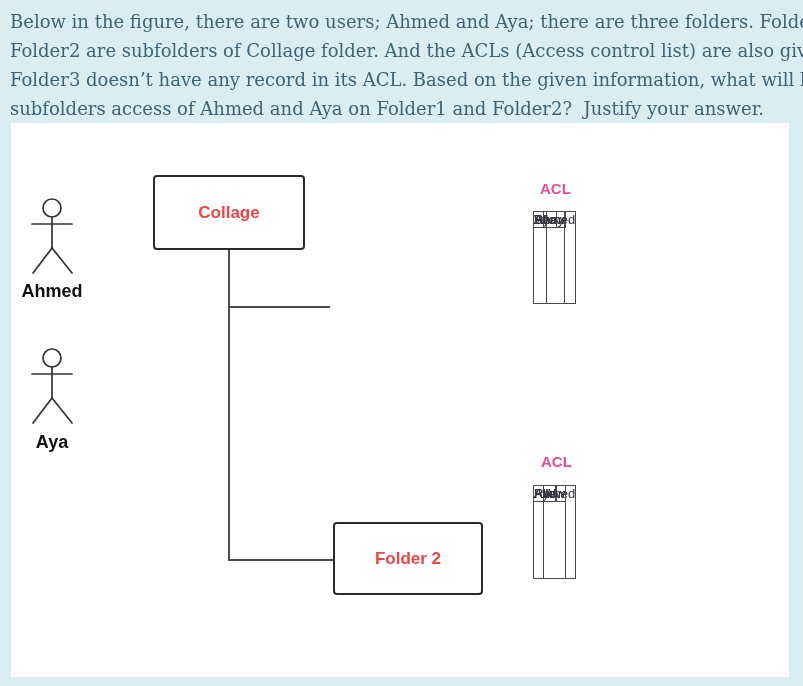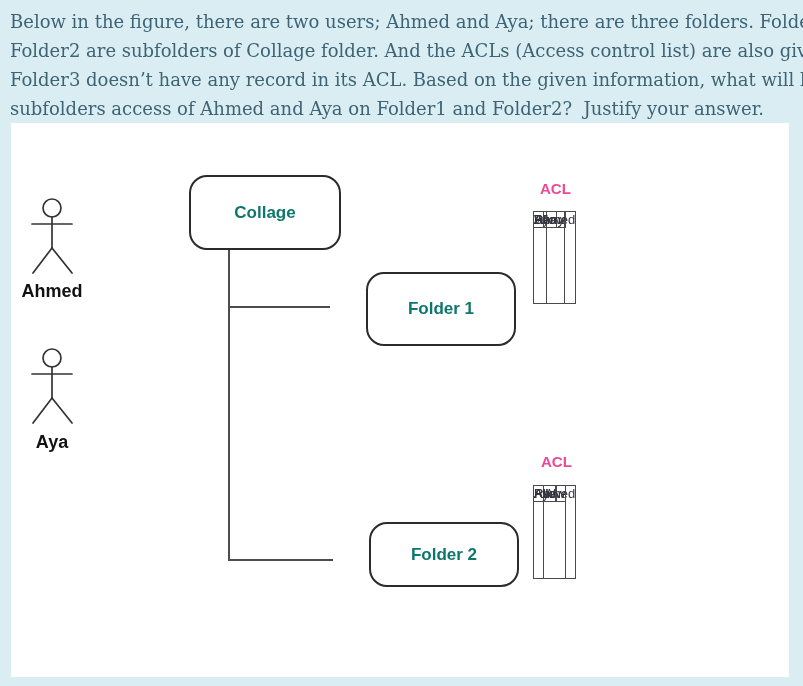--- a/index.html
+++ b/index.html
@@ -28,30 +28,29 @@
   .panel * { position: absolute; }
   
   .actor-svg { width: 72px; height: 80px; }
   .actor-label {
     width: 80px; text-align: center;
     font-weight: bold; font-size: 18px; color: #111;
     font-family: "Liberation Sans", sans-serif;
   }
   
   .node {
-    border: 2px solid #2b2b2b; border-radius: 18px;
+    border: 2px solid #2b2b2b; border-radius: 4px;
     background: #fff;
     display: flex; align-items: center; justify-content: center;
-    font-weight: bold; font-size: 17px; color: #0f766e;
+    font-weight: bold; font-size: 17px; color: #ef4444;
     box-sizing: border-box;
-    margin-left: 36px;
   }
   .node-collage { left: 142px; top: 52px;  width: 152px; height: 75px; }
   .node-folder1 { left: 319px; top: 149px; width: 150px; height: 74px; }
-  .node-folder2 { left: 322px; top: 399px; width: 150px; height: 65px; }
+  .node-folder2 { left: 322px; top: 399px; width: 150px; height: 73px; }
   
   .line { background: #4d4d4d; }
   .vline  { left: 217px; top: 127px; width: 2px;  height: 311px; }
   .hline1 { left: 218px; top: 183px; width: 101px; height: 2px; }
   .hline2 { left: 218px; top: 436px; width: 104px; height: 2px; }
   
   .acl-label {
     font-weight: bold; font-size: 15px; color: #ec4899;
     font-family: "Liberation Sans", sans-serif;
   }
@@ -109,23 +108,20 @@
   </svg>
   <div class="actor-label" style="left:1px; top:309px;">Aya</div>
 
   <div class="line vline"></div>
   <div class="line hline1"></div>
   <div class="line hline2"></div>
 
   <div class="node node-collage">
     <span>Collage</span>
   </div>
-  <div class="node node-folder1">
-    <span>Folder 1</span>
-  </div>
   <div class="node node-folder2">
     <span>Folder 2</span>
   </div>
 
   <div class="acl-label acl-label-1">ACL</div>
   <table class="acl acl-1">
     <colgroup>
         <col class="col-user">
         <col class="col-perm">
         <col class="col-dec">

